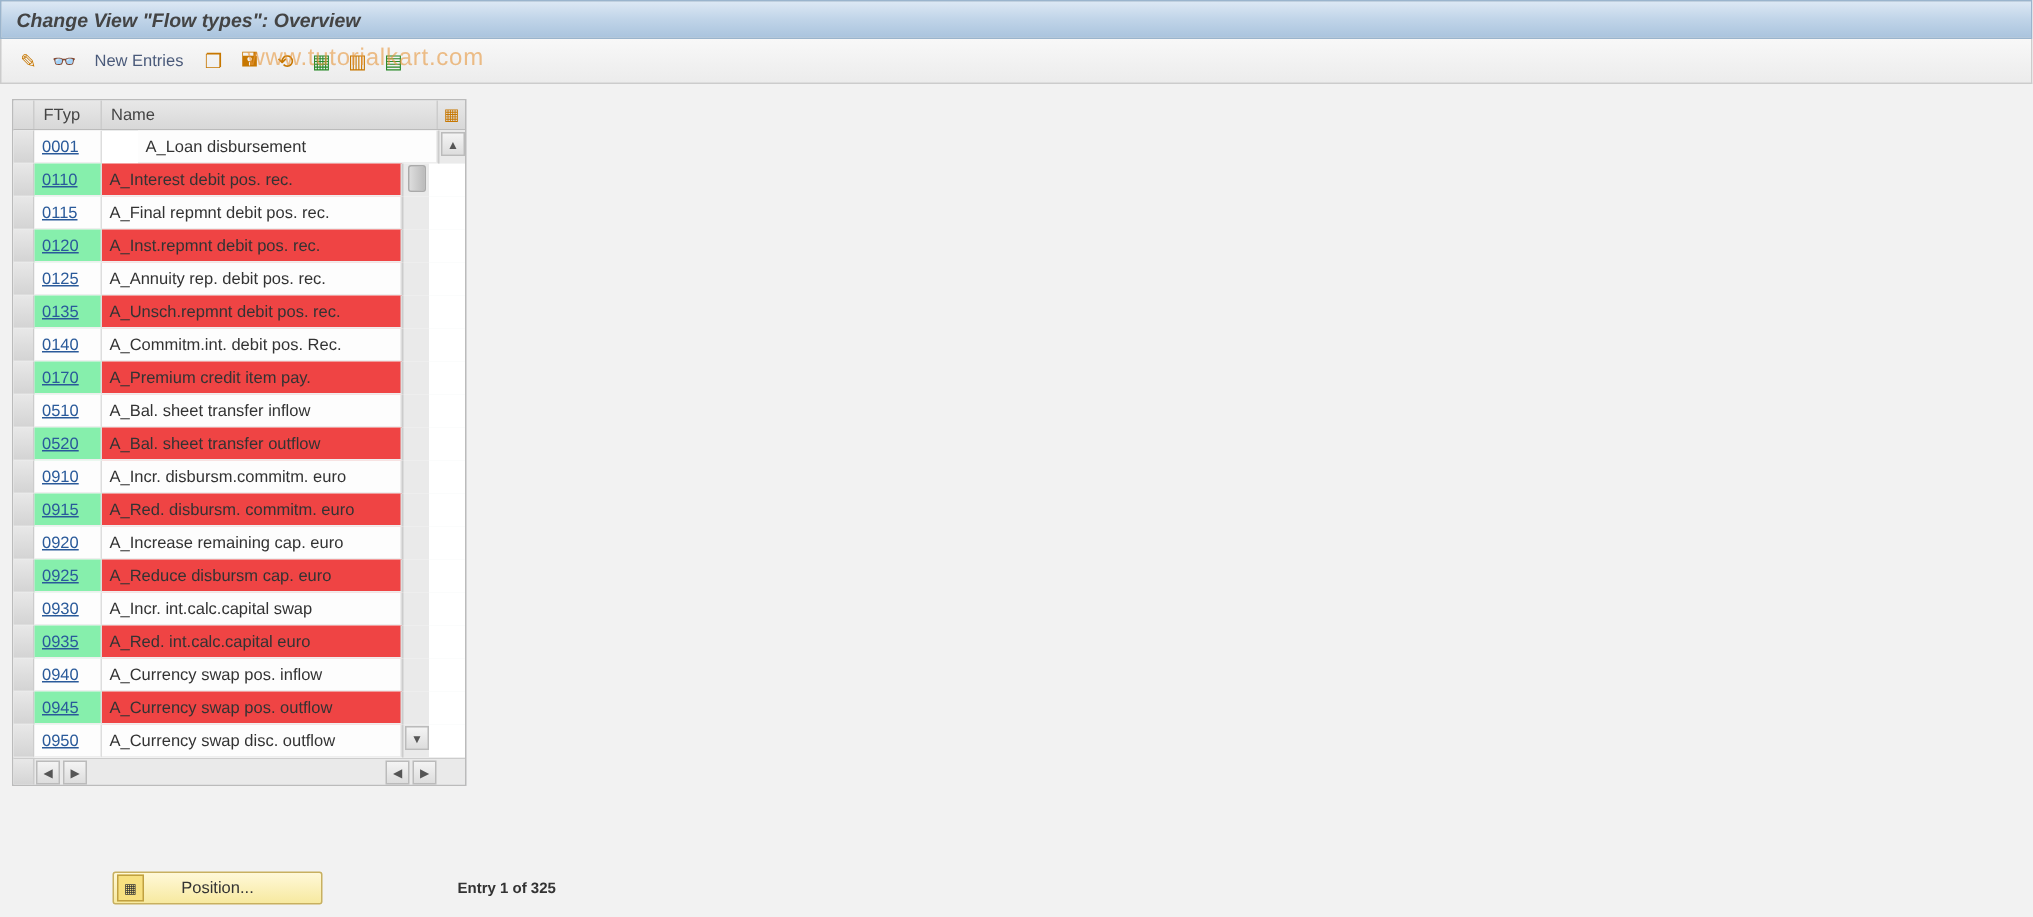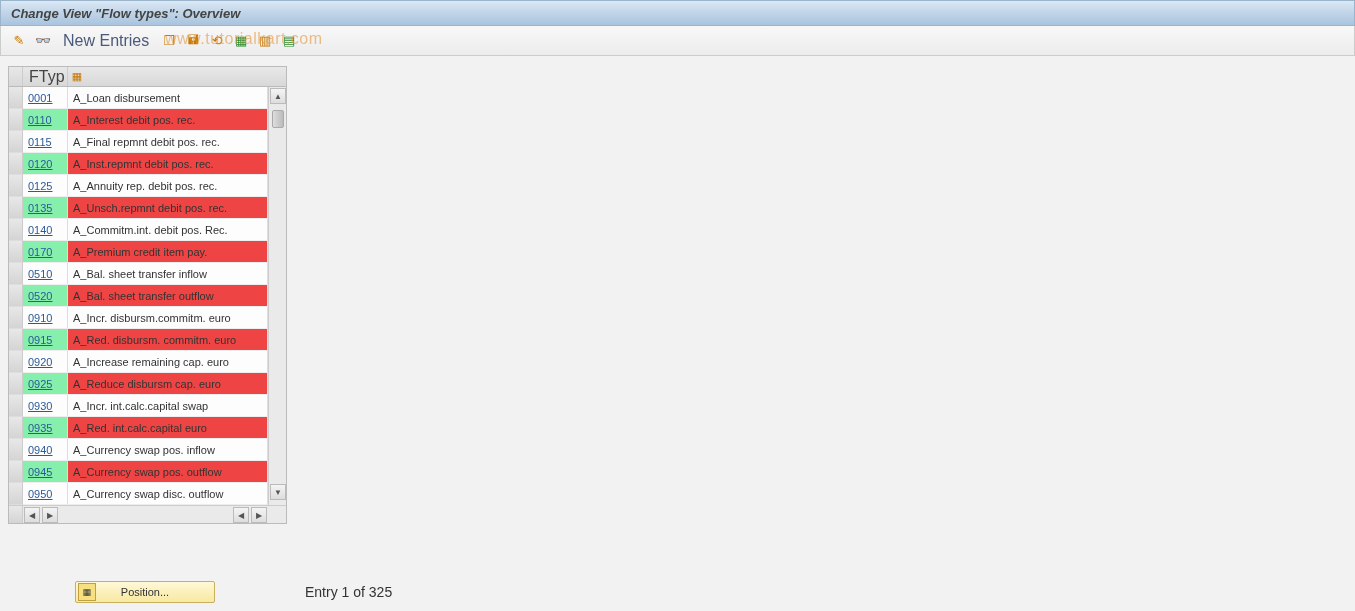--- a/index.html
+++ b/index.html
@@ -39,21 +39,21 @@
       width: 20px;
       height: 20px;
       display: inline-flex;
       align-items: center;
       justify-content: center;
       cursor: pointer;
       font-size: 13px;
     }
     .new-entries {
       color: #4a5a7a;
-      font-size: 16px;
+      font-size: 11px;
       cursor: pointer;
       padding: 0 6px;
     }
     .watermark {
       position: absolute;
       left: 164px;
       top: 4px;
       font-size: 16px;
       font-weight: normal;
       color: rgba(230, 150, 60, 0.6);
@@ -69,21 +69,21 @@
       background: #eef0f2;
     }
     .table-header {
       display: flex;
       background: linear-gradient(to bottom, #e8e8e8, #d8d8d8);
       border-bottom: 1px solid #bbb;
       height: 20px;
     }
     .th {
       padding: 3px 6px;
-      font-size: 16px;
+      font-size: 11px;
       color: #444;
       border-right: 1px solid #ccc;
       display: flex;
       align-items: center;
     }
     .th-sel { width: 14px; padding:0; }
     .th-ftyp { width: 45px; }
     .th-name { width: 200px; flex:1; }
     .th-config {
       width: 18px;
@@ -123,20 +123,21 @@
     }
     .cell-ftyp {
       width: 45px;
       color: #2a5a9a;
       text-decoration: underline;
       background: #86efac;
     }
     .cell-name { width: 200px; }
     .cell-name.selected {
       background: #cde4f2;
+      margin-left: 24px;
     }
     .scroll-col {
       width: 18px;
       background: #eaeaea;
       border-left: 1px solid #ccc;
     }
     .scroll-btn {
       width: 16px;
       height: 16px;
       background: linear-gradient(to bottom, #f4f4f4, #ddd);
@@ -186,22 +187,23 @@
       width: 18px;
       height: 18px;
       background: #f7e080;
       border: 1px solid #c0a040;
       display:flex;
       align-items:center;
       justify-content:center;
       font-size:9px;
     }
     .entry-info {
-      font-size: 14px;
+      font-size: 10px;
       color: #333;
+      font-weight: bold;
     }
     .main-wrap { display:flex; }
     .table-scroll-wrap { display:flex; flex-direction:column; }
   </style>
 </head>
 <body>
 
 <div class="title-bar">
   <span>Change View "Flow types": Overview</span>
 </div>
@@ -219,20 +221,21 @@
   <div class="watermark">www.tutorialkart.com</div>
 </div>
 
 <div class="content-area">
   <div class="table-container">
     <div class="main-wrap">
       <div class="table-scroll-wrap">
         <div class="table-header">
           <div class="th th-sel"></div>
           <div class="th th-ftyp">FTyp</div>
+          <div class="th th-name">Name</div>
           <div class="th-config">▦</div>
         </div>
         <div class="table-body" id="table-body">
             <div class="table-row">
               <div class="row-sel"></div>
               <div class="cell cell-ftyp">0001</div>
               <div class="cell cell-name selected">A_Loan disbursement</div>
               <div class="scroll-col">
                 <div class="scroll-btn">▲</div>
               </div>

